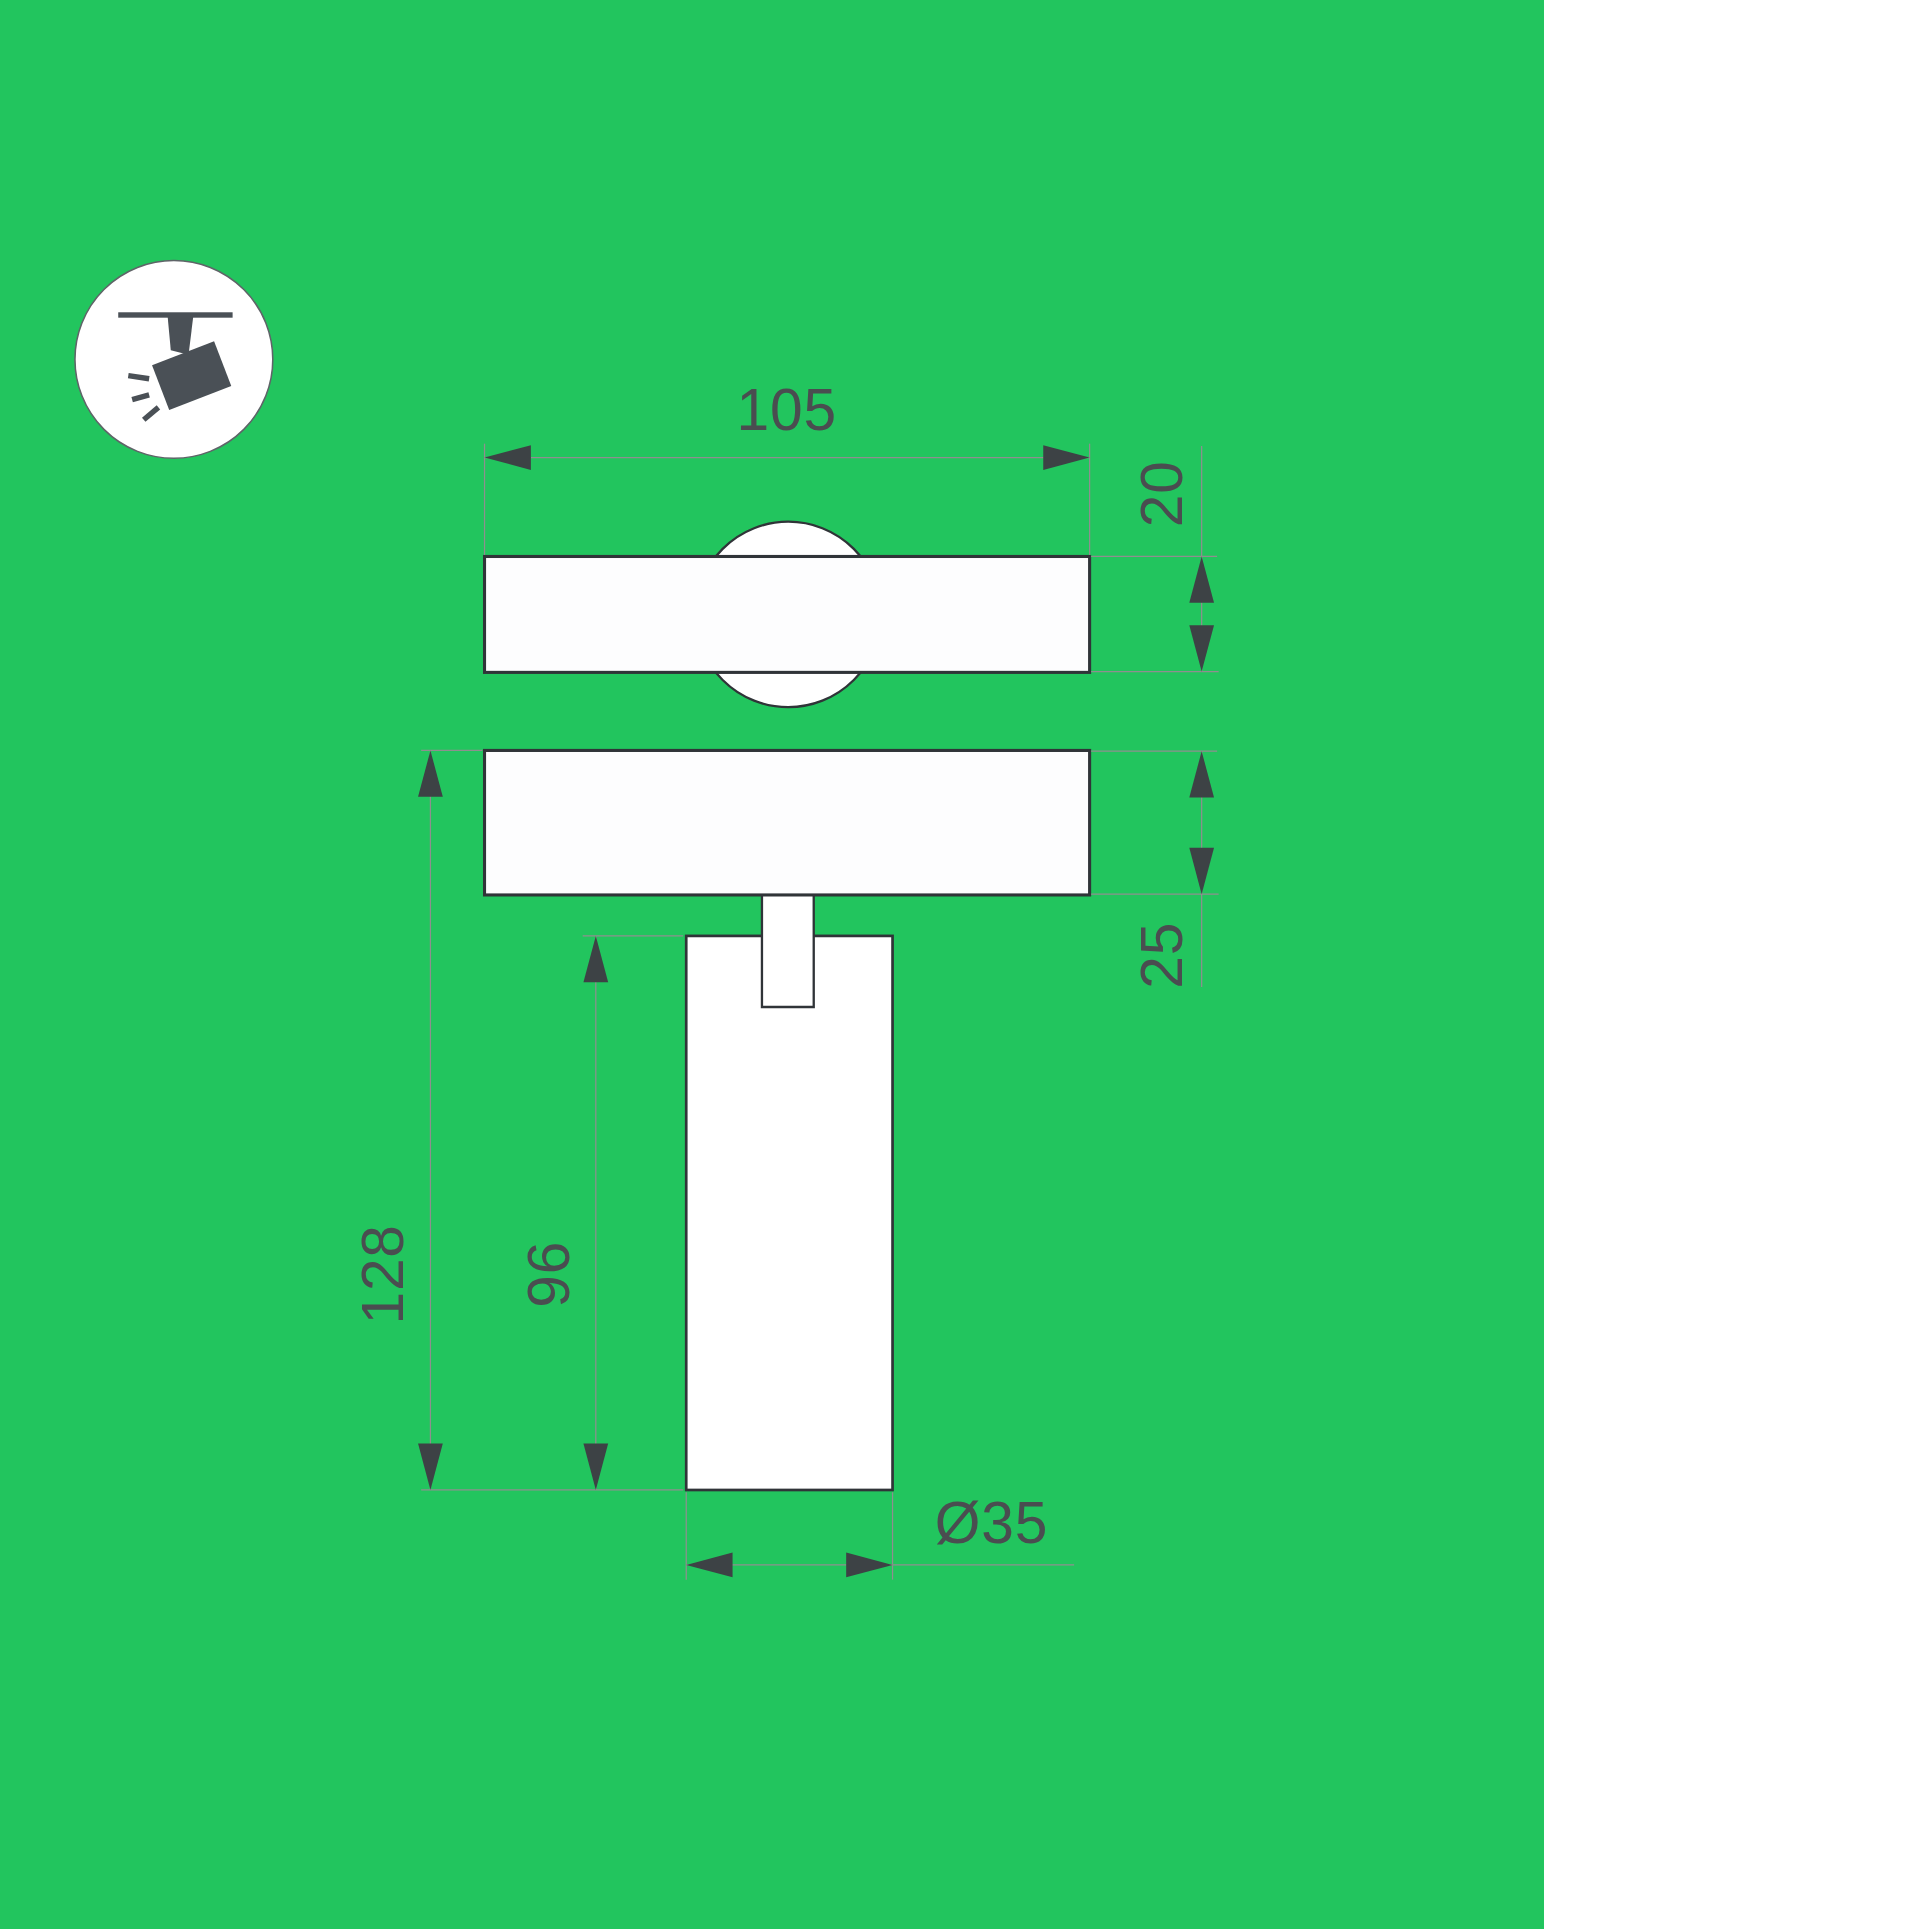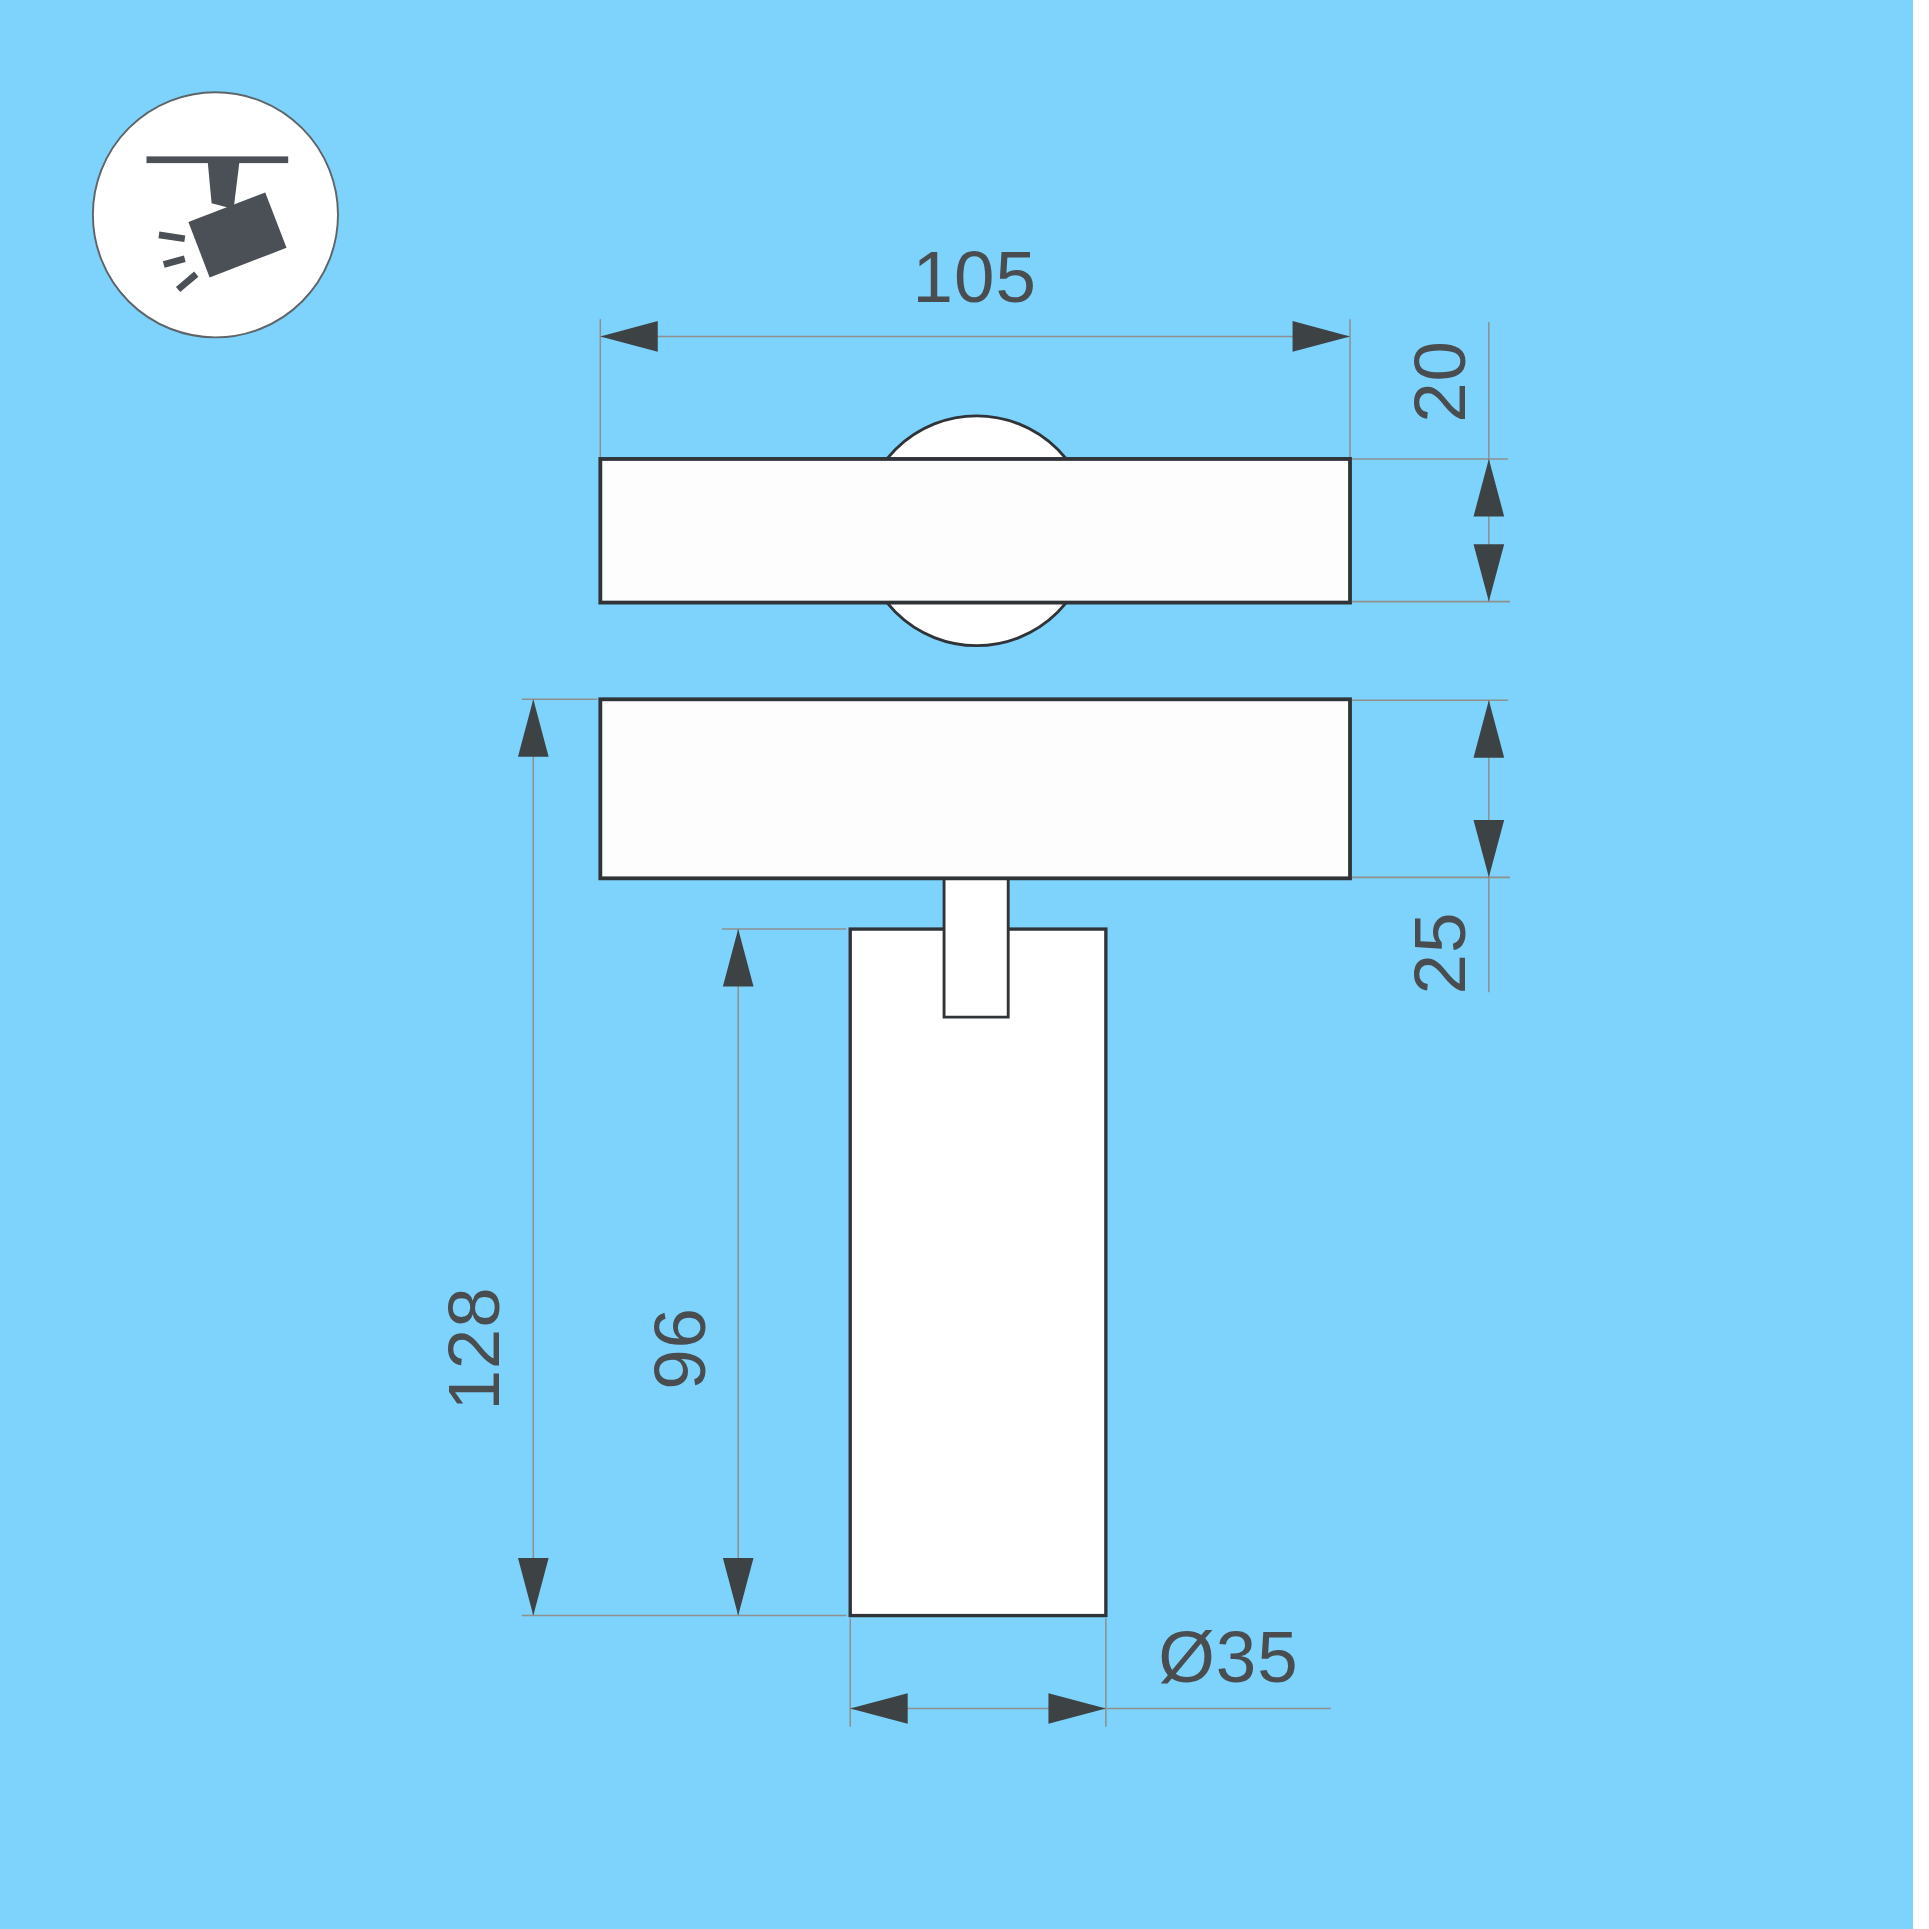--- a/index.html
+++ b/index.html
@@ -1,19 +1,19 @@
 <!DOCTYPE html>
 <html><head>
 <meta charset="utf-8">
 <style>
   html,body{margin:0;padding:0;background:#ffffff;}
   .canvas{
     position:relative;
-    width:1913px;height:1929px;
-    background:#7dd3fc;
+    width:1544px;height:1929px;
+    background:#22c55e;
     overflow:hidden;
     text-align:right;
   }
   svg{display:block;width:100%;height:100%;}
   svg text{
     font-family:"Liberation Sans", sans-serif;
     font-size:76px;
     fill:#4a4d50;
     letter-spacing:1px;
   }

